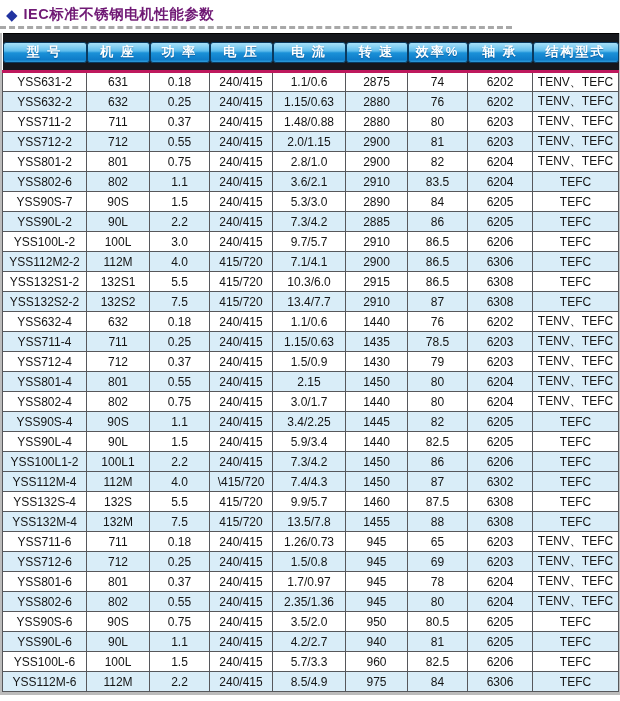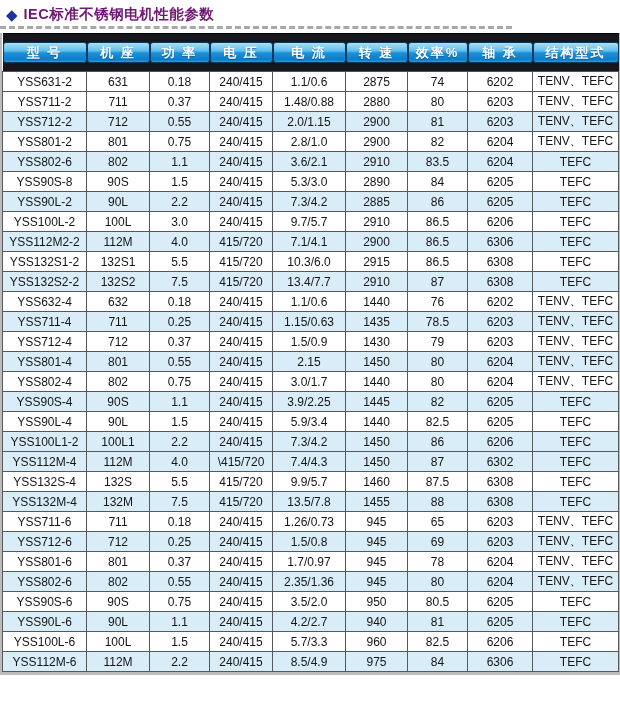--- a/index.html
+++ b/index.html
@@ -44,21 +44,21 @@
     border-collapse: collapse;
     table-layout: fixed;
   }
   thead tr {
     background: #15171c;
   }
   thead th {
     padding: 2px 0;
     height: 38px;
     border-top: 1px solid #000;
-    border-bottom: 1px solid #be185d;
+    border-bottom: 3px solid #be185d;
     vertical-align: middle;
   }
   .hbtn {
     height: 21px;
     border: 1px solid #0a3a60;
     border-radius: 3px;
     background: linear-gradient(180deg,
       #a8e1f8 0%, #5fbdec 42%, #1b91d8 52%, #0e7cc8 88%, #2f9cd9 100%);
     color: #ffffff;
     font-size: 13px; font-weight: bold;
@@ -139,20 +139,31 @@
           <td>YSS631-2</td>
           <td>631</td>
           <td>0.18</td>
           <td>240/415</td>
           <td>1.1/0.6</td>
           <td>2875</td>
           <td>74</td>
           <td>6202</td>
           <td>TENV、TEFC</td>
         </tr>
+        <tr class="alt">
+          <td>YSS632-2</td>
+          <td>632</td>
+          <td>0.25</td>
+          <td>240/415</td>
+          <td>1.15/0.63</td>
+          <td>2880</td>
+          <td>76</td>
+          <td>6202</td>
+          <td>TENV、TEFC</td>
+        </tr>
         <tr>
           <td>YSS711-2</td>
           <td>711</td>
           <td>0.37</td>
           <td>240/415</td>
           <td>1.48/0.88</td>
           <td>2880</td>
           <td>80</td>
           <td>6203</td>
           <td>TENV、TEFC</td>
@@ -184,21 +195,21 @@
           <td>802</td>
           <td>1.1</td>
           <td>240/415</td>
           <td>3.6/2.1</td>
           <td>2910</td>
           <td>83.5</td>
           <td>6204</td>
           <td>TEFC</td>
         </tr>
         <tr>
-          <td>YSS90S-8</td>
+          <td>YSS90S-7</td>
           <td>90S</td>
           <td>1.5</td>
           <td>240/415</td>
           <td>5.3/3.0</td>
           <td>2890</td>
           <td>84</td>
           <td>6205</td>
           <td>TEFC</td>
         </tr>
         <tr class="alt">
@@ -309,21 +320,21 @@
           <td>1440</td>
           <td>80</td>
           <td>6204</td>
           <td>TENV、TEFC</td>
         </tr>
         <tr class="alt">
           <td>YSS90S-4</td>
           <td>90S</td>
           <td>1.1</td>
           <td>240/415</td>
-          <td>3.9/2.25</td>
+          <td>3.4/2.25</td>
           <td>1445</td>
           <td>82</td>
           <td>6205</td>
           <td>TEFC</td>
         </tr>
         <tr>
           <td>YSS90L-4</td>
           <td>90L</td>
           <td>1.5</td>
           <td>240/415</td>

